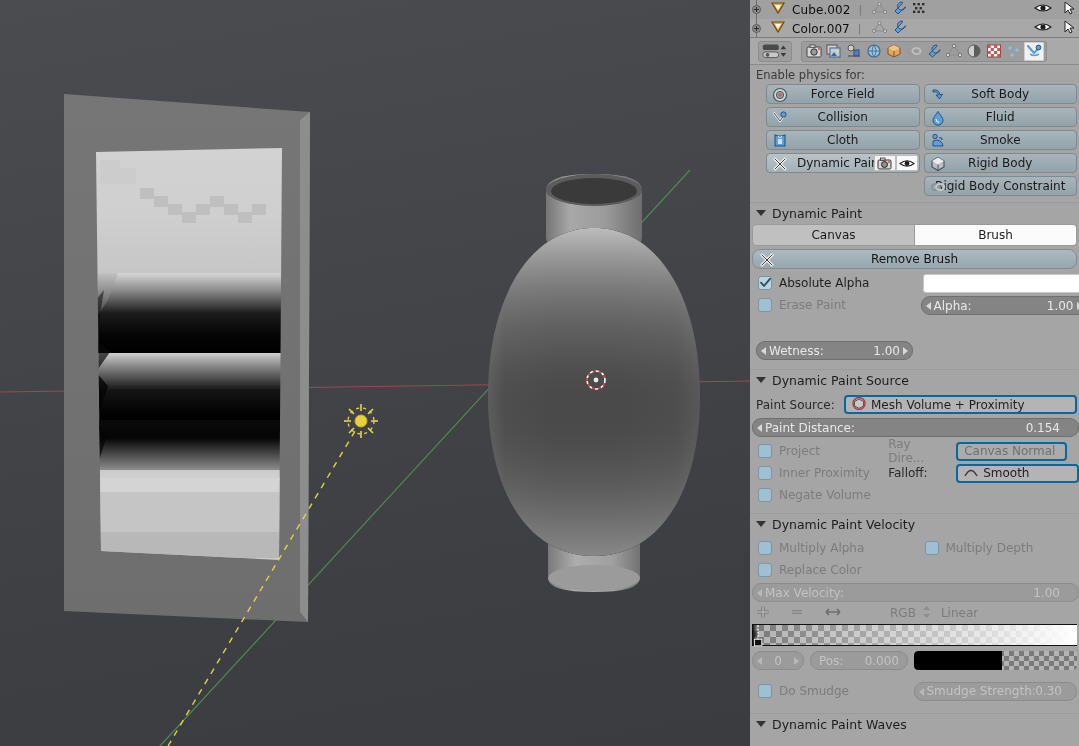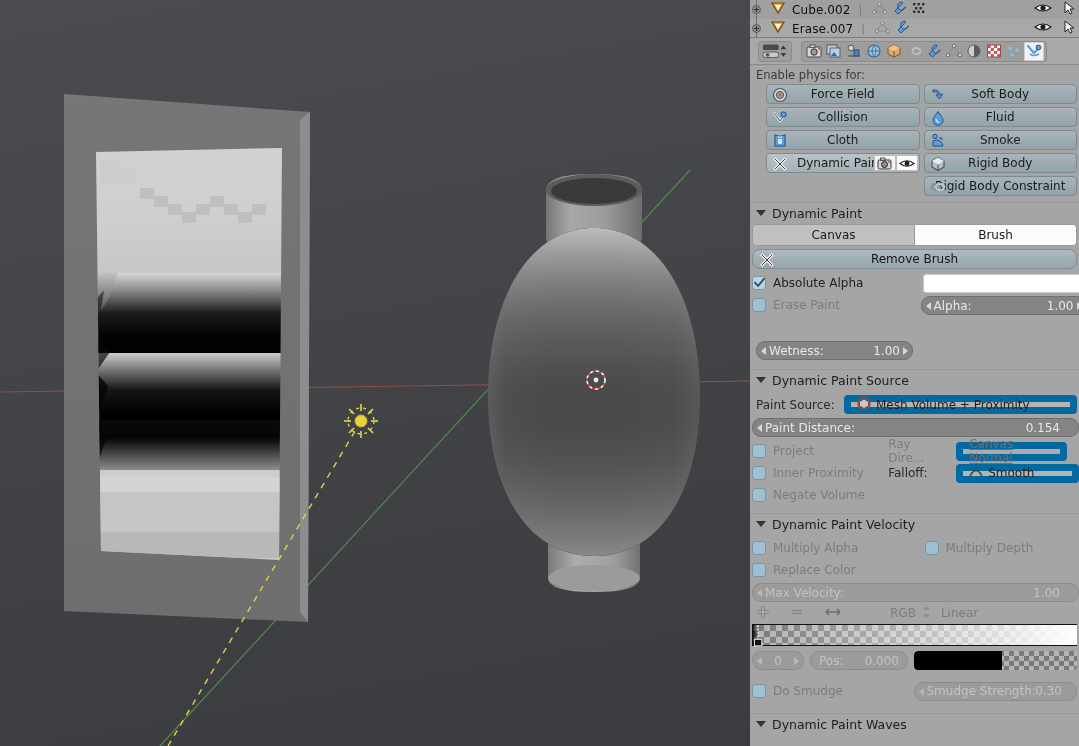--- a/index.html
+++ b/index.html
@@ -111,21 +111,21 @@
   .tabs .t.on { background: #fbfbfb; }
 
   .wide-btn {
     position: relative; margin: 3px 2px 0 2px; height: 20px; border-radius: 8px;
     background: linear-gradient(180deg,#adbabf 0%, #97a7ae 100%);
     border: 1px solid #808d92;
     display:flex; align-items:center; justify-content:center;
     font-size: 12px; color: #141414;
   }
 
-  .chk-row { display: flex; align-items: center; height: 22px; padding-left: 2px; gap: 7px; }
+  .chk-row { display: flex; align-items: center; height: 22px; padding-left: 8px; gap: 7px; }
   .chk {
     width: 14px; height: 14px; border-radius: 3px;
     background: #9fc0d3; border: 1px solid #7d94a3;
     display: flex; align-items: center; justify-content: center;
   }
   .chk.on { background: #b6d4e4; }
   .chk-lbl { font-size: 12px; color: #222; }
   .chk-lbl.dim { color: #7c7c7c; }
 
   .num {
@@ -135,21 +135,21 @@
   }
   .num.dim { background: #9b9b9b; border-color: #8c8c8c; color: #c3c3c3; }
   .num .nlbl { margin-left: 12px; }
   .num .nval { position: absolute; right: 12px; }
   .num .arw-l, .num .arw-r { position:absolute; top:5px; width:0;height:0;
       border-top:4px solid transparent;border-bottom:4px solid transparent; }
   .num .arw-l { left:4px; border-right:5px solid #d8d8d8; }
   .num .arw-r { right:4px; border-left:5px solid #d8d8d8; }
 
   .dropdown {
-    height: 19px; border-radius: 4px; background: #b4b4b4; border: 7px solid #0369a1;
+    height: 19px; border-radius: 4px; background: #b4b4b4; border: 2px solid #0369a1;
     display: flex; align-items: center; padding-left: 6px; gap: 5px;
     font-size: 12px; color: #1f1f1f;
   }
   .dropdown.dim { color: #6f6f6f; background: #ababab; }
 
   .fld-lbl { font-size: 12px; color: #2a2a2a; }
   .fld-lbl.dim { color: #7c7c7c; }
 
   .swatch-white { height: 19px; border-radius: 3px; background: #ffffff; border: 1px solid #c9c9c9; }
 
@@ -394,21 +394,21 @@
 
       <div class="out-row alt">
         <div class="tree-line"></div>
         <div class="expand"></div>
         <span>
           <svg width="16" height="14" viewBox="0 0 16 14">
             <polygon points="2,2 14,2 8,12" fill="#f0a93c" stroke="#6d4a11" stroke-width="1.2"></polygon>
             <polygon points="5,4 11,4 8,9" fill="#ffffff"></polygon>
           </svg>
         </span>
-        <span class="out-name">Erase.007</span>
+        <span class="out-name">Color.007</span>
         <span style="margin-left:8px;color:#777;">|</span>
         <span class="out-icons">
           <span>
             <svg width="15" height="13" viewBox="0 0 15 13">
               <polygon points="7.5,2 13,10 2,10" fill="none" stroke="#8d8d8d" stroke-width="1.2"></polygon>
               <circle cx="7.5" cy="2" r="1.6" fill="#cfcfcf" stroke="#777" stroke-width=".8"></circle>
               <circle cx="13" cy="10" r="1.6" fill="#cfcfcf" stroke="#777" stroke-width=".8"></circle>
               <circle cx="2" cy="10" r="1.6" fill="#cfcfcf" stroke="#777" stroke-width=".8"></circle>
             </svg>
           </span>
@@ -753,21 +753,21 @@
             <span class="chk-lbl dim">Inner Proximity</span>
           </div>
           <div class="chk-row">
             <span class="chk"></span>
             <span class="chk-lbl dim">Negate Volume</span>
           </div>
         </div>
         <div style="width:58%;">
           <div style="display:flex;align-items:center;height:22px;gap:6px;">
             <span class="fld-lbl dim" style="width:62px;">Ray Dire...</span>
-            <div class="dropdown dim" style="flex:1;margin-right:12px;text-decoration:underline;">
+            <div class="dropdown dim" style="flex:1;margin-right:12px;">
               <span>Canvas Normal</span>
             </div>
           </div>
           <div style="display:flex;align-items:center;height:22px;gap:6px;">
             <span class="fld-lbl" style="width:62px;">Falloff:</span>
             <div class="dropdown" style="flex:1;">
               <span>
                 <svg width="14" height="10" viewBox="0 0 14 10">
                   <path d="M1 9 Q7 -2 13 9" fill="none" stroke="#3a3a3a" stroke-width="1.3"></path>
                 </svg>

